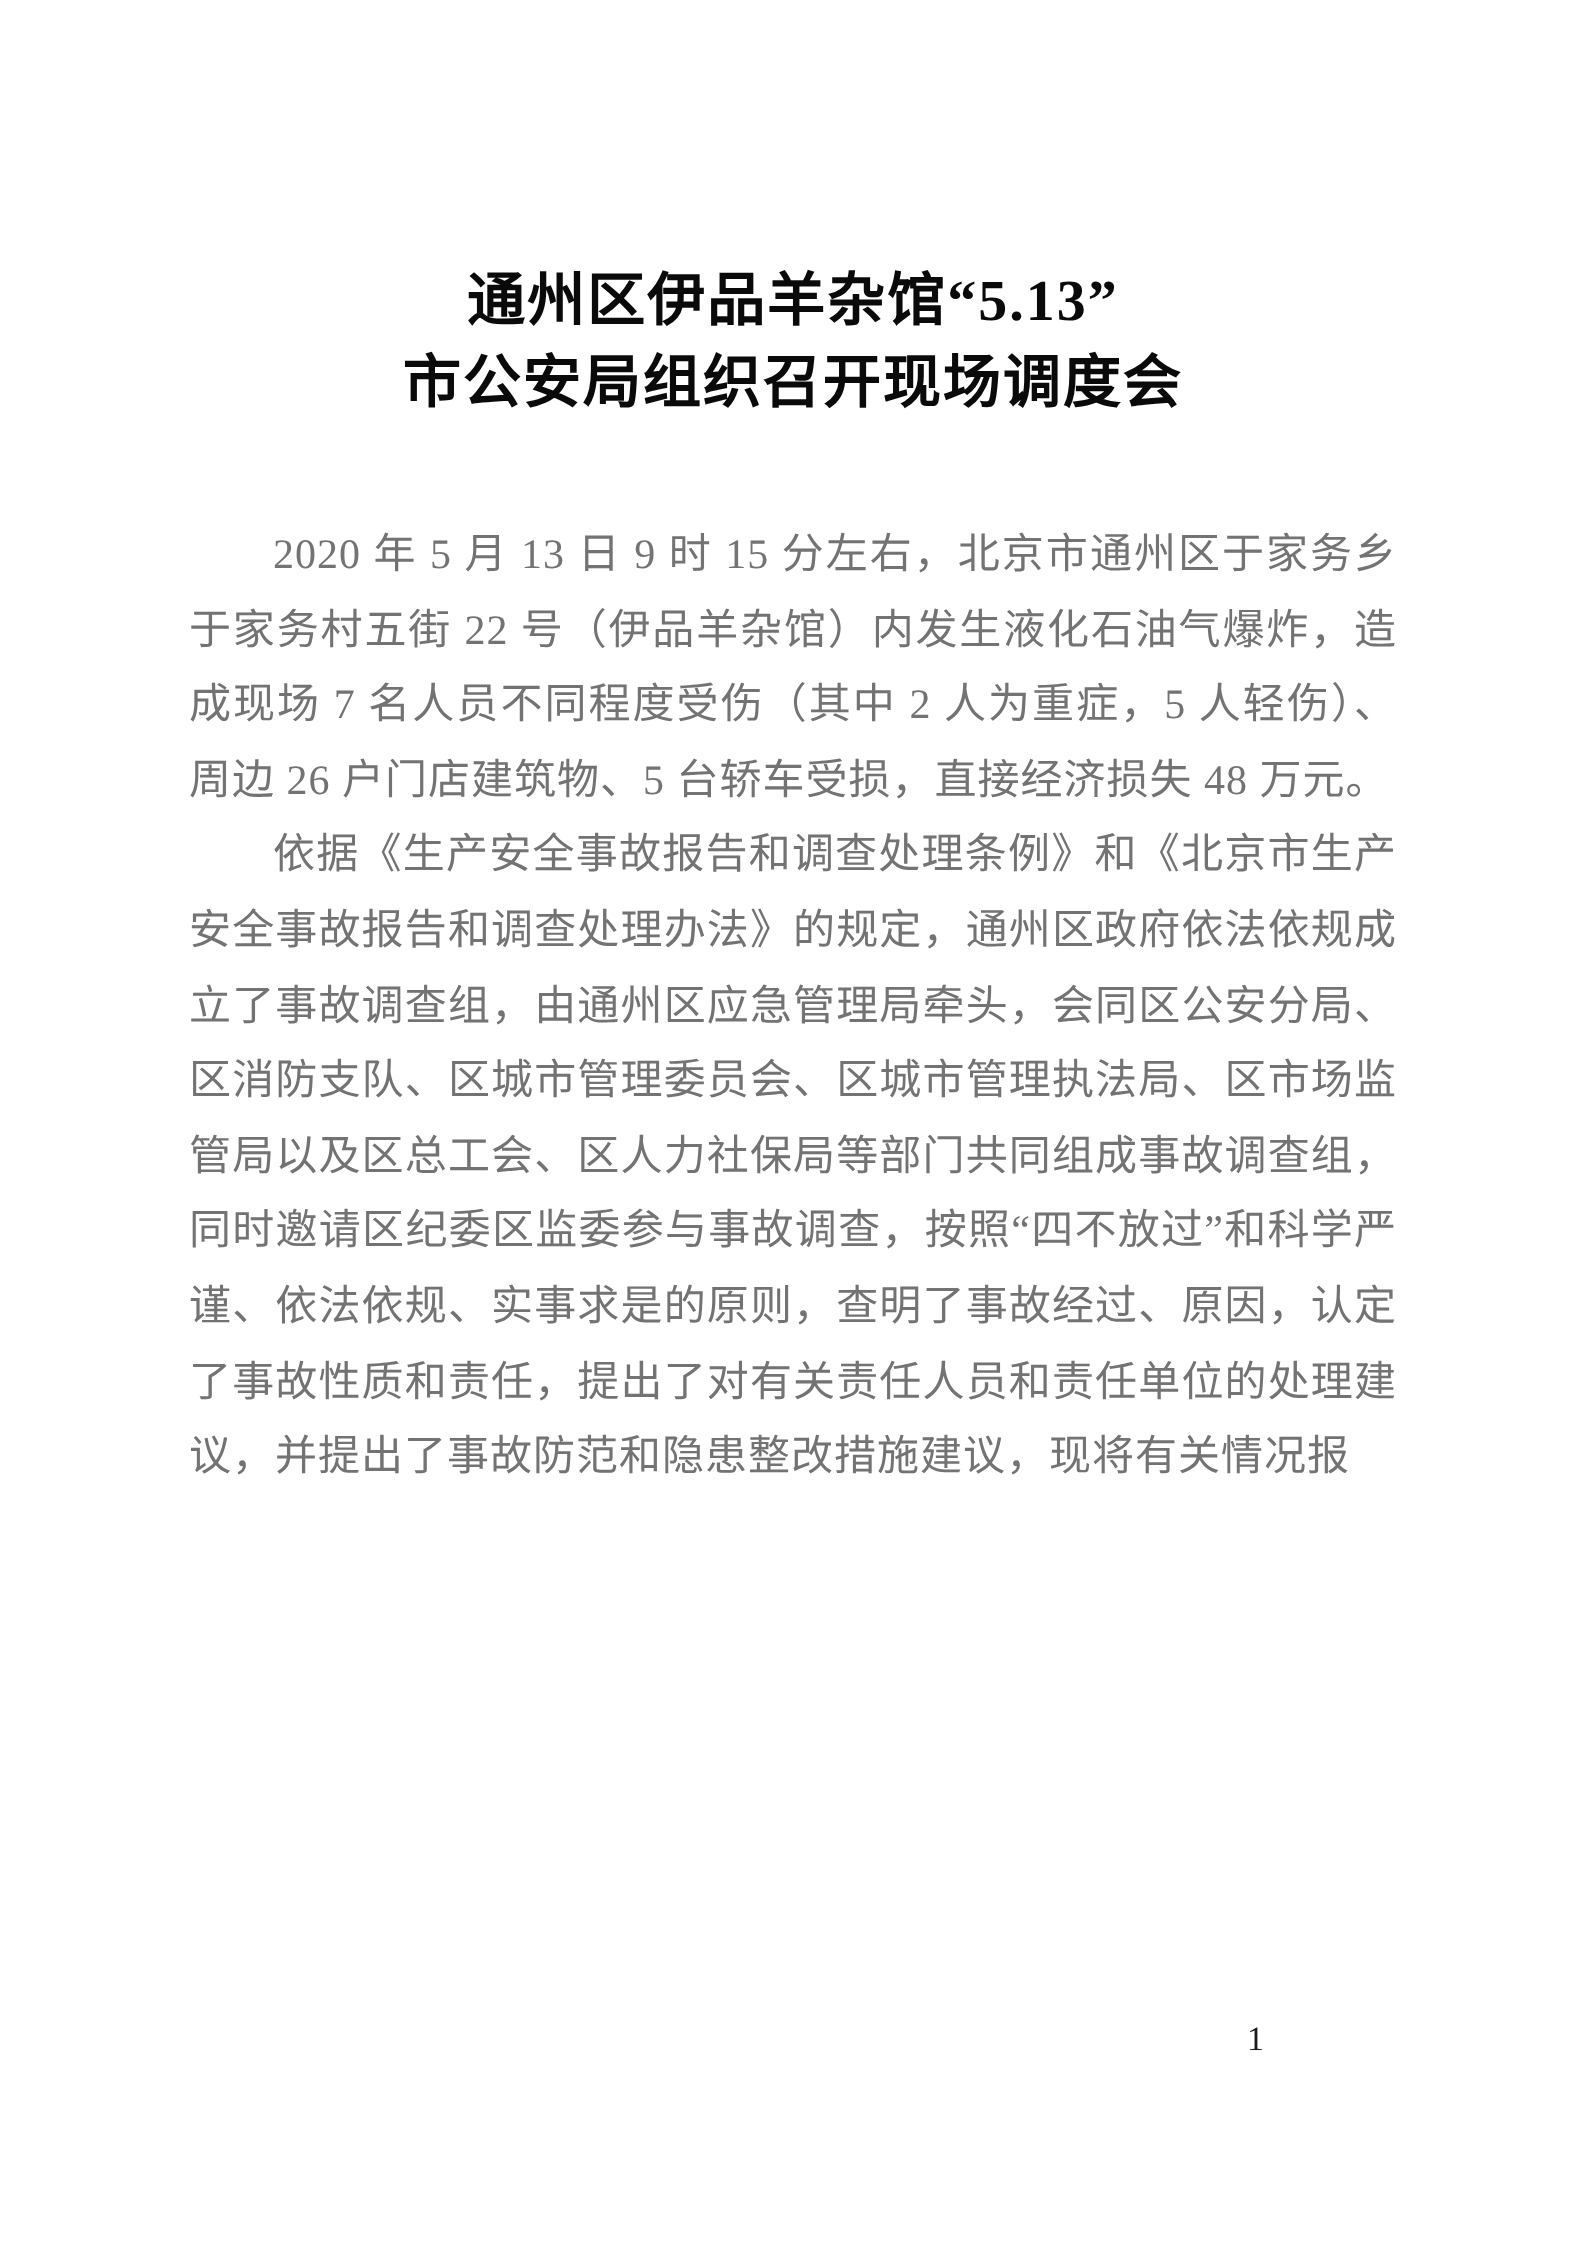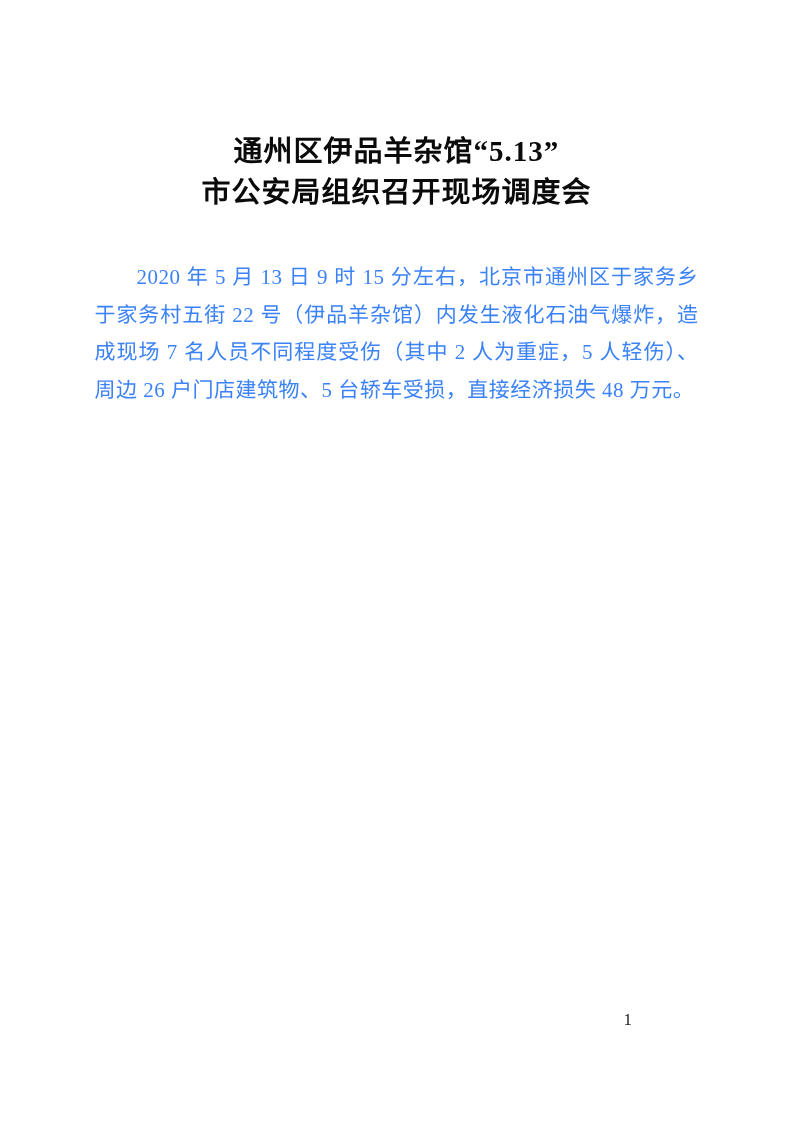--- a/index.html
+++ b/index.html
@@ -31,21 +31,21 @@
   .doc-title .title-line {
     display: block;
   }
   .doc-body {
     width: 604px;
     margin: 46px auto 0 auto;
     font-size: 21px;
     line-height: 37.6px;
     letter-spacing: 0.5px;
     text-align: justify;
-    color: #3b82f6;
+    color: #737373;
   }
   .doc-body p {
     margin: 0;
     text-indent: 2em;
     word-break: break-all;
   }
   .page-number {
     position: absolute;
     top: 995px;
     right: 98px;
@@ -59,17 +59,18 @@
 
 <div class="page">
 
   <h1 class="doc-title">
     <span class="title-line">通州区伊品羊杂馆“5.13”</span>
     <span class="title-line">市公安局组织召开现场调度会</span>
   </h1>
 
   <div class="doc-body">
     <p>2020 年 5 月 13 日 9 时 15 分左右，北京市通州区于家务乡于家务村五街 22 号（伊品羊杂馆）内发生液化石油气爆炸，造成现场 7 名人员不同程度受伤（其中 2 人为重症，5 人轻伤）、周边 26 户门店建筑物、5 台轿车受损，直接经济损失 48 万元。</p>
+    <p>依据《生产安全事故报告和调查处理条例》和《北京市生产安全事故报告和调查处理办法》的规定，通州区政府依法依规成立了事故调查组，由通州区应急管理局牵头，会同区公安分局、区消防支队、区城市管理委员会、区城市管理执法局、区市场监管局以及区总工会、区人力社保局等部门共同组成事故调查组，同时邀请区纪委区监委参与事故调查，按照“四不放过”和科学严谨、依法依规、实事求是的原则，查明了事故经过、原因，认定了事故性质和责任，提出了对有关责任人员和责任单位的处理建议，并提出了事故防范和隐患整改措施建议，现将有关情况报</p>
   </div>
 
   <div class="page-number">1</div>
 
 </div>
 
 </body></html>

